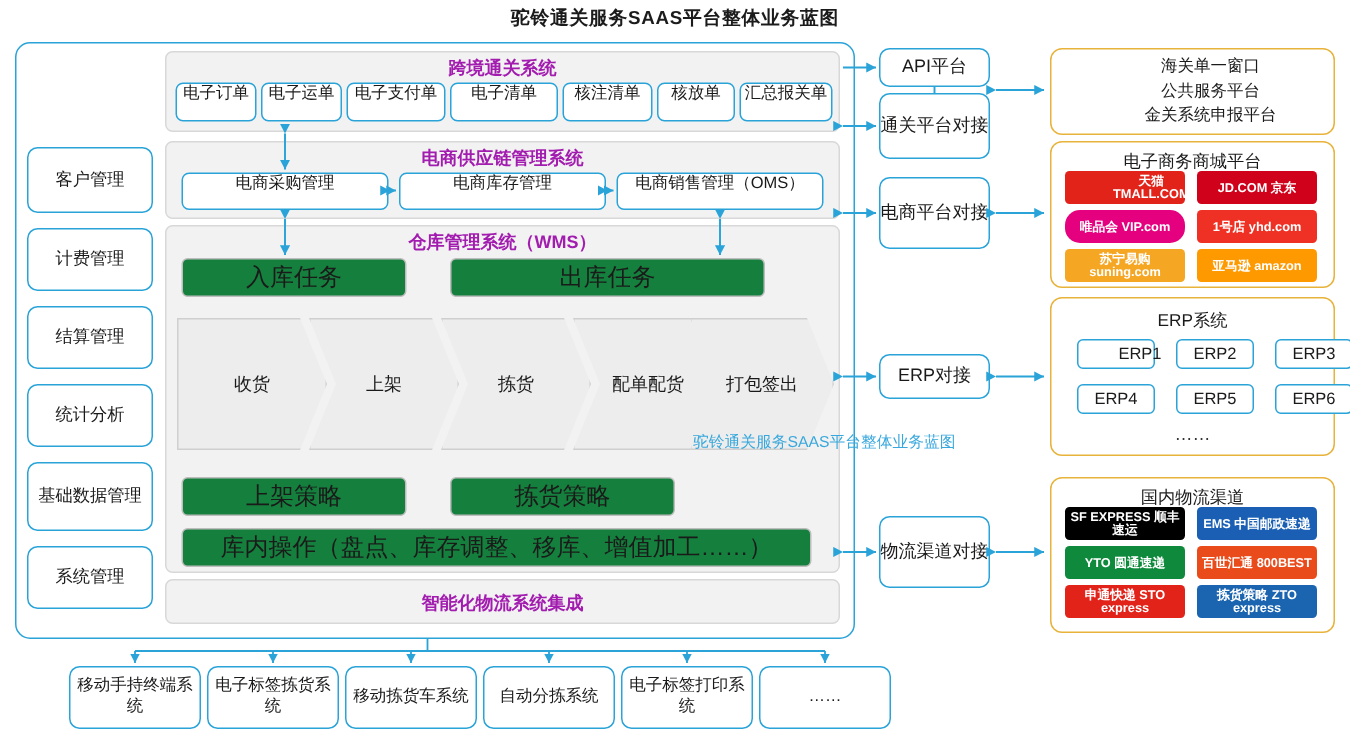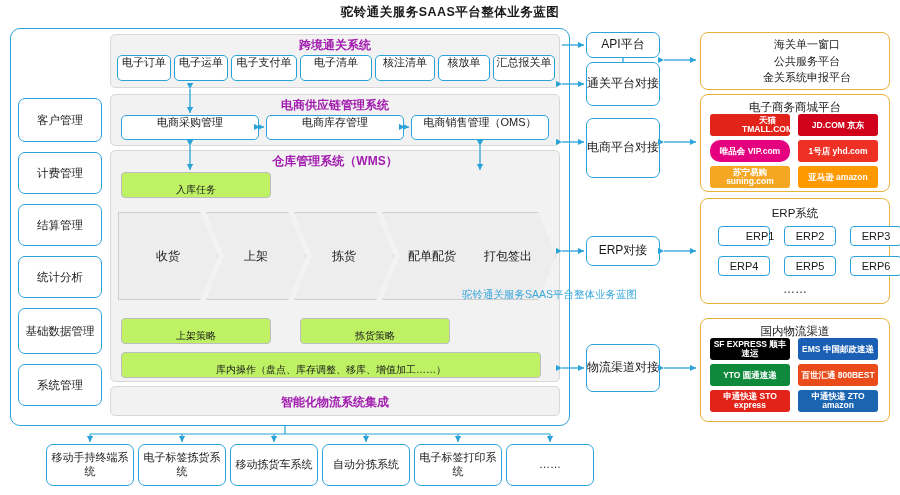--- a/index.html
+++ b/index.html
@@ -72,24 +72,24 @@
     display: flex; justify-content: center;
     text-align: center;
     font-size: 11px;
     color: #1a1a1a;
     line-height: 1.2;
   }
 
   .graybox {
     border: 1.1px solid #bdbdbd;
     border-radius: 4px;
-    background: #bef264;
-    display: flex; align-items: flex-end; justify-content: center;
-    text-align: center;
-    font-size: 10px;
+    background: #15803d;
+    display: flex; align-items: center; justify-content: center;
+    text-align: center;
+    font-size: 16px;
     color: #1a1a1a;
   }
 
   
   .chev {
     background: #ededed;
     border: 1px solid #cfcfcf;
     display: flex; align-items: center; justify-content: center;
     text-align: center;
     font-size: 12px;
@@ -232,20 +232,23 @@
   <div class="abs bluebox" style="left:411px;top:115px;width:138px;height:25px;">
       <span>电商销售管理（OMS）</span>
     </div>
 
   <div class="abs panel" style="left:110px;top:150px;width:450px;height:232px;"></div>
   <div class="abs panel-title" style="left:110px;top:153px;width:450px;">仓库管理系统（WMS）</div>
 
   <div class="abs graybox" style="left:121px;top:172px;width:150px;height:26px;">
       <span>入库任务</span>
     </div>
+  <div class="abs graybox" style="left:300px;top:172px;width:210px;height:26px;">
+      <span>出库任务</span>
+    </div>
 
   <div class="abs chev first" style="left:118px;top:212px;width:100px;height:88px;">
       <span>收货</span>
     </div>
   <div class="abs chev" style="left:206px;top:212px;width:100px;height:88px;">
       <span>上架</span>
     </div>
   <div class="abs chev" style="left:294px;top:212px;width:100px;height:88px;">
       <span>拣货</span>
     </div>
@@ -271,21 +274,21 @@
 
   <div class="abs panel" style="left:110px;top:386px;width:450px;height:30px;"></div>
   <div class="abs panel-title" style="left:110px;top:394px;width:450px;">智能化物流系统集成</div>
 
   <div class="abs midbox" style="top:32px;height:26px;">
       <span>API平台</span>
     </div>
   <div class="abs midbox" style="top:62px;height:44px;">
       <span>通关平台对接</span>
     </div>
-  <div class="abs midbox" style="top:118px;height:60px;">
+  <div class="abs midbox" style="top:118px;height:48px;">
       <span>电商平台对接</span>
     </div>
   <div class="abs midbox" style="top:236px;height:30px;">
       <span>ERP对接</span>
     </div>
   <div class="abs midbox" style="top:344px;height:48px;">
       <span>物流渠道对接</span>
     </div>
 
   <div class="abs ypanel" style="top:32px;height:58px;"></div>
@@ -352,21 +355,21 @@
   <div class="abs logo" style="left:710px;top:364px;width:80px;height:22px;background:#0f8a3c;">
       <span>YTO 圆通速递</span>
     </div>
   <div class="abs logo" style="left:798px;top:364px;width:80px;height:22px;background:#e94b1b;">
       <span>百世汇通 800BEST</span>
     </div>
   <div class="abs logo" style="left:710px;top:390px;width:80px;height:22px;background:#e2231a;">
       <span>申通快递 STO express</span>
     </div>
   <div class="abs logo" style="left:798px;top:390px;width:80px;height:22px;background:#1a64b0;">
-      <span>中通快递 ZTO amazon</span>
+      <span>拣货策略 ZTO express</span>
     </div>
 
   <div class="abs bottombox" style="left:46px;width:88px;">
       <span>移动手持终端系统</span>
     </div>
   <div class="abs bottombox" style="left:138px;width:88px;">
       <span>电子标签拣货系统</span>
     </div>
   <div class="abs bottombox" style="left:230px;width:88px;">
       <span>移动拣货车系统</span>

